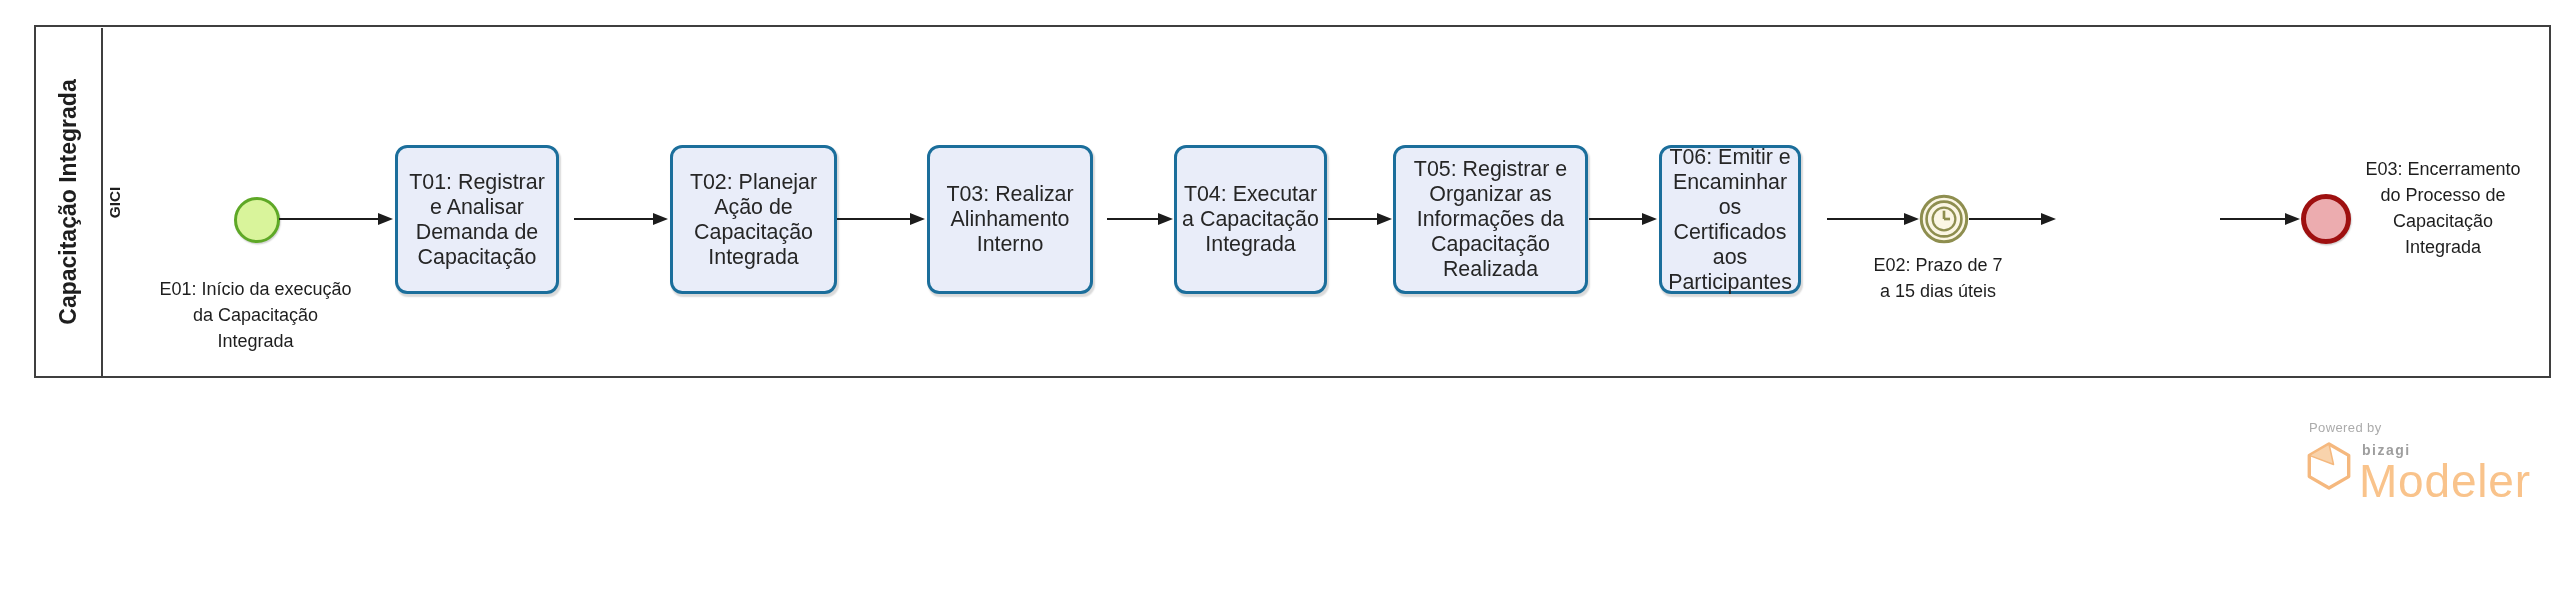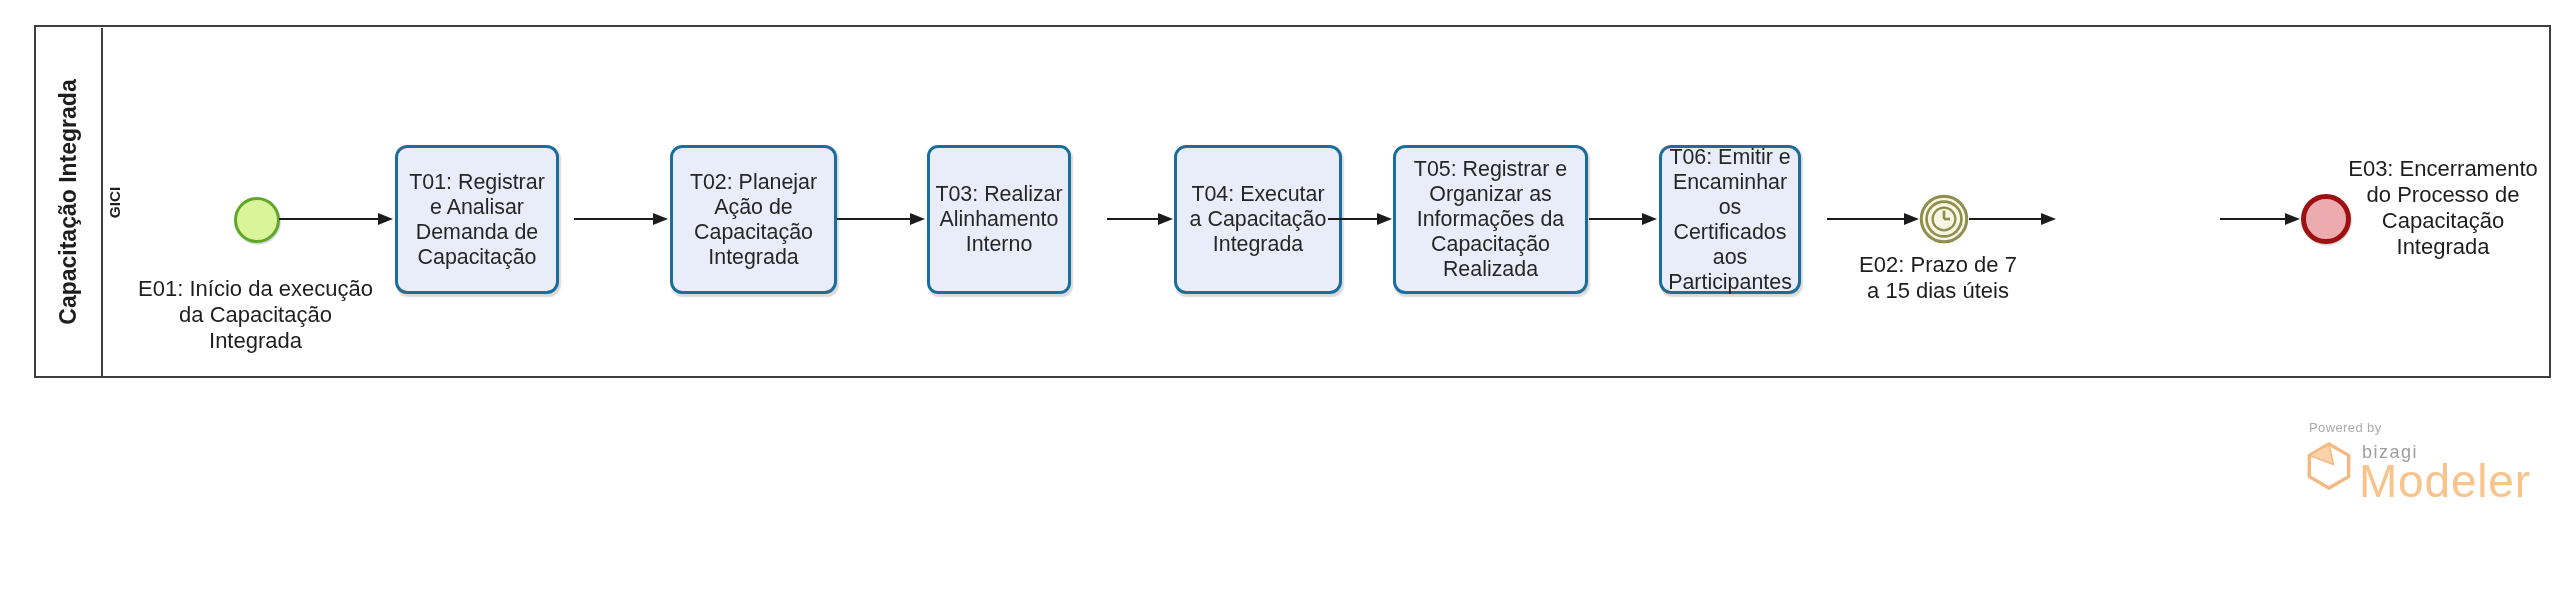--- a/index.html
+++ b/index.html
@@ -36,36 +36,36 @@
     box-shadow:0.8px 1.5px 1.5px rgba(0,0,0,0.18);
   }
   .event-end{
     left:2301px;top:194px;width:50px;height:50px;
     background:#ecacaf;border:5.3px solid #9e1010;
     box-shadow:0.8px 1.5px 1.5px rgba(0,0,0,0.18);
   }
   .event-timer{left:1919px;top:194px;width:50px;height:50px;}
   
   .evt-label{
-    position:absolute;text-align:center;font-size:22px;line-height:26px;
+    position:absolute;text-align:center;font-size:18px;line-height:26px;
     white-space:pre-line;color:#1e1e1e;
   }
   .lbl-start{left:126px;top:268px;width:259px;margin-top:8px;}
   .lbl-timer{left:1816px;top:252px;width:244px;}
   .lbl-end{left:2321px;top:156px;width:244px;}
   
   .flow{position:absolute;top:218px;height:2.3px;background:#1c1c1c;}
   .flow::after{
     content:"";position:absolute;right:-15.3px;top:-5.3px;width:0;height:0;
     border-left:15.3px solid #1c1c1c;border-top:6.9px solid transparent;border-bottom:6.9px solid transparent;
   }
   
   .powered-by{position:absolute;left:2309px;top:420px;font-size:13px;color:#ababab;letter-spacing:0.4px;}
   .brand-icon{position:absolute;left:2306px;top:441px;}
-  .brand-bizagi{position:absolute;left:2362px;top:442px;font-size:18px;color:#9e9e9e;letter-spacing:1.5px;}
+  .brand-bizagi{position:absolute;left:2362px;top:442px;font-size:14px;color:#9e9e9e;letter-spacing:1.5px;font-weight:bold;}
   .brand-modeler{position:absolute;left:2359px;top:454px;font-size:46px;color:#f9c38b;letter-spacing:0.8px;}
 </style>
 </head>
 <body>
 
 <div id="canvas">
 
   <div class="pool"></div>
   <div class="pool-divider"></div>
   <div class="pool-label">Capacitação Integrada</div>
@@ -77,24 +77,24 @@
 Integrada</div>
 
   <div class="task" style="left:395px;width:164px;">T01: Registrar
 e Analisar
 Demanda de
 Capacitação</div>
   <div class="task" style="left:670px;width:167px;">T02: Planejar
 Ação de
 Capacitação
 Integrada</div>
-  <div class="task" style="left:927px;width:144px;border-radius:11px;">T03: Realizar
+  <div class="task" style="left:927px;width:166px;">T03: Realizar
 Alinhamento
 Interno</div>
-  <div class="task" style="left:1174px;width:168px;">T04: Executar
+  <div class="task" style="left:1174px;width:153px;">T04: Executar
 a Capacitação
 Integrada</div>
   <div class="task" style="left:1393px;width:195px;">T05: Registrar e
 Organizar as
 Informações da
 Capacitação
 Realizada</div>
   <div class="task" style="left:1659px;width:142px;">T06: Emitir e
 Encaminhar os
 Certificados

